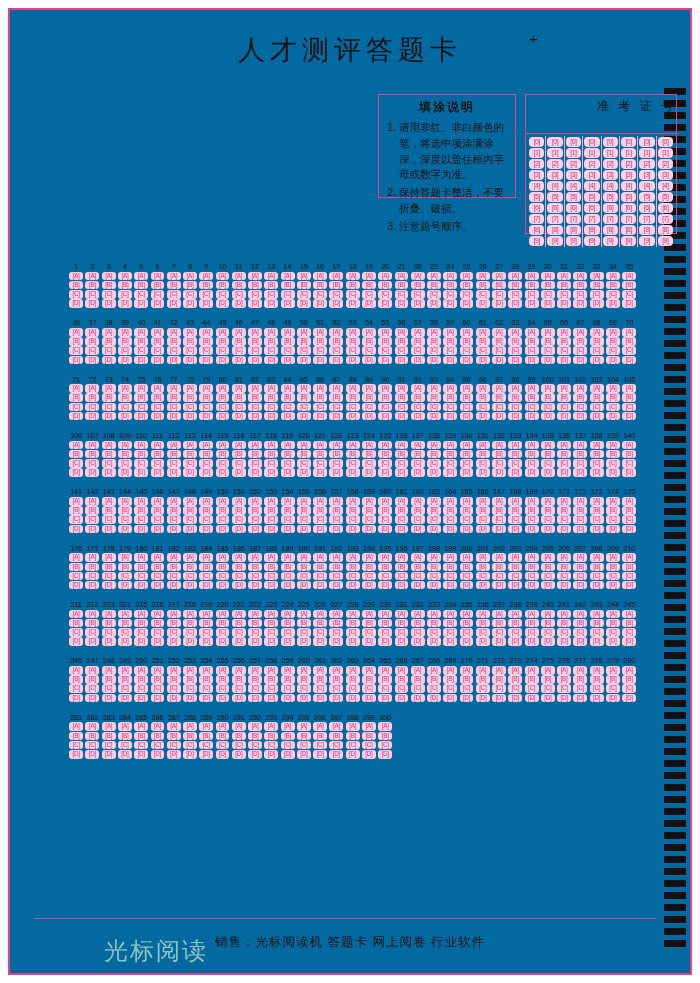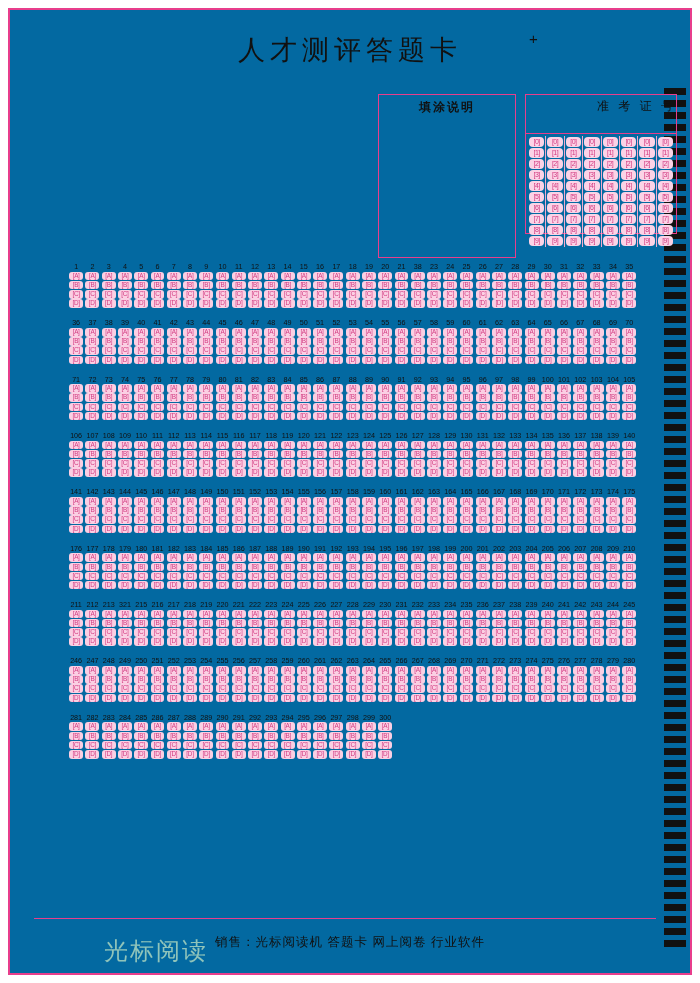--- a/index.html
+++ b/index.html
@@ -55,21 +55,21 @@
   }
   .namebox .label{
     position:absolute;left:16px;top:14px;
     font-size:15px;font-weight:bold;letter-spacing:8px;
     color:#111;
   }
   
   .instr{
     position:absolute;
     left:368px;top:84px;
-    width:138px;height:164px;
+    width:138px;height:104px;
     border:1.5px solid #e83e8c;
     box-sizing:border-box;
     padding:4px 6px;
   }
   .instr h4{
     margin:0 0 4px 0;
     font-size:12px;
     text-align:center;
     font-weight:bold;
     letter-spacing:2px;
@@ -253,20 +253,25 @@
       <i></i>
       <i></i>
       <i></i>
       <i></i>
       <i></i>
     </div>
 
 
   <div class="instr">
     <h4>填涂说明</h4>
+    <ol>
+        <li>请用非红、非白颜色的笔，将选中项涂满涂深，深度以盖住框内字母或数字为准。</li>
+        <li>保持答题卡整洁，不要折叠、破损。</li>
+        <li>注意题号顺序。</li>
+      </ol>
   </div>
 
   <div class="adm">
     <div class="hdr">准 考 证 号</div>
     <div class="cols">
         <div class="col">
           <div class="cell">[0]</div>
           <div class="cell">[1]</div>
           <div class="cell">[2]</div>
           <div class="cell">[3]</div>

